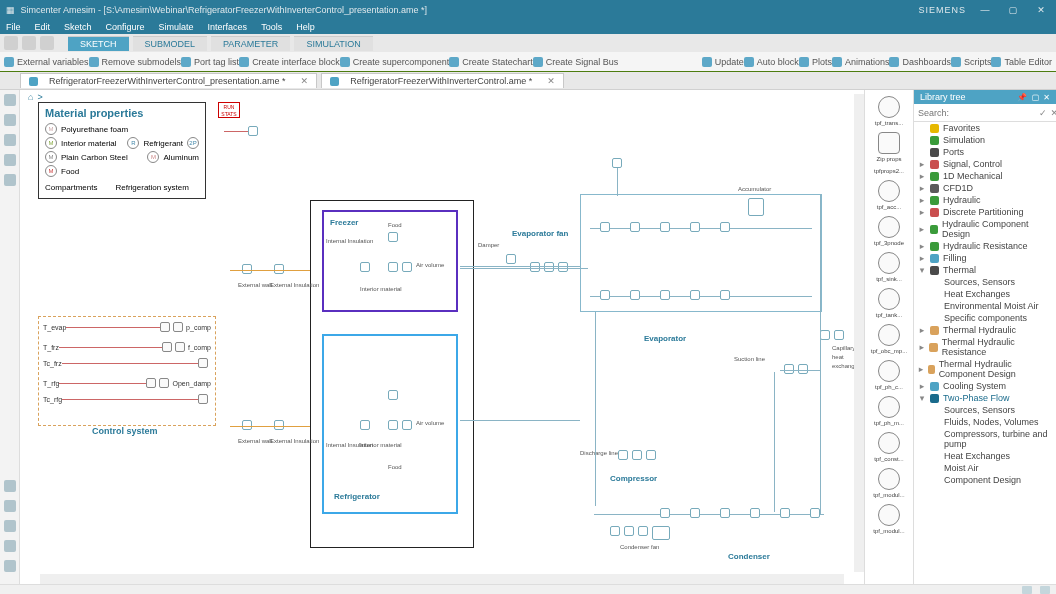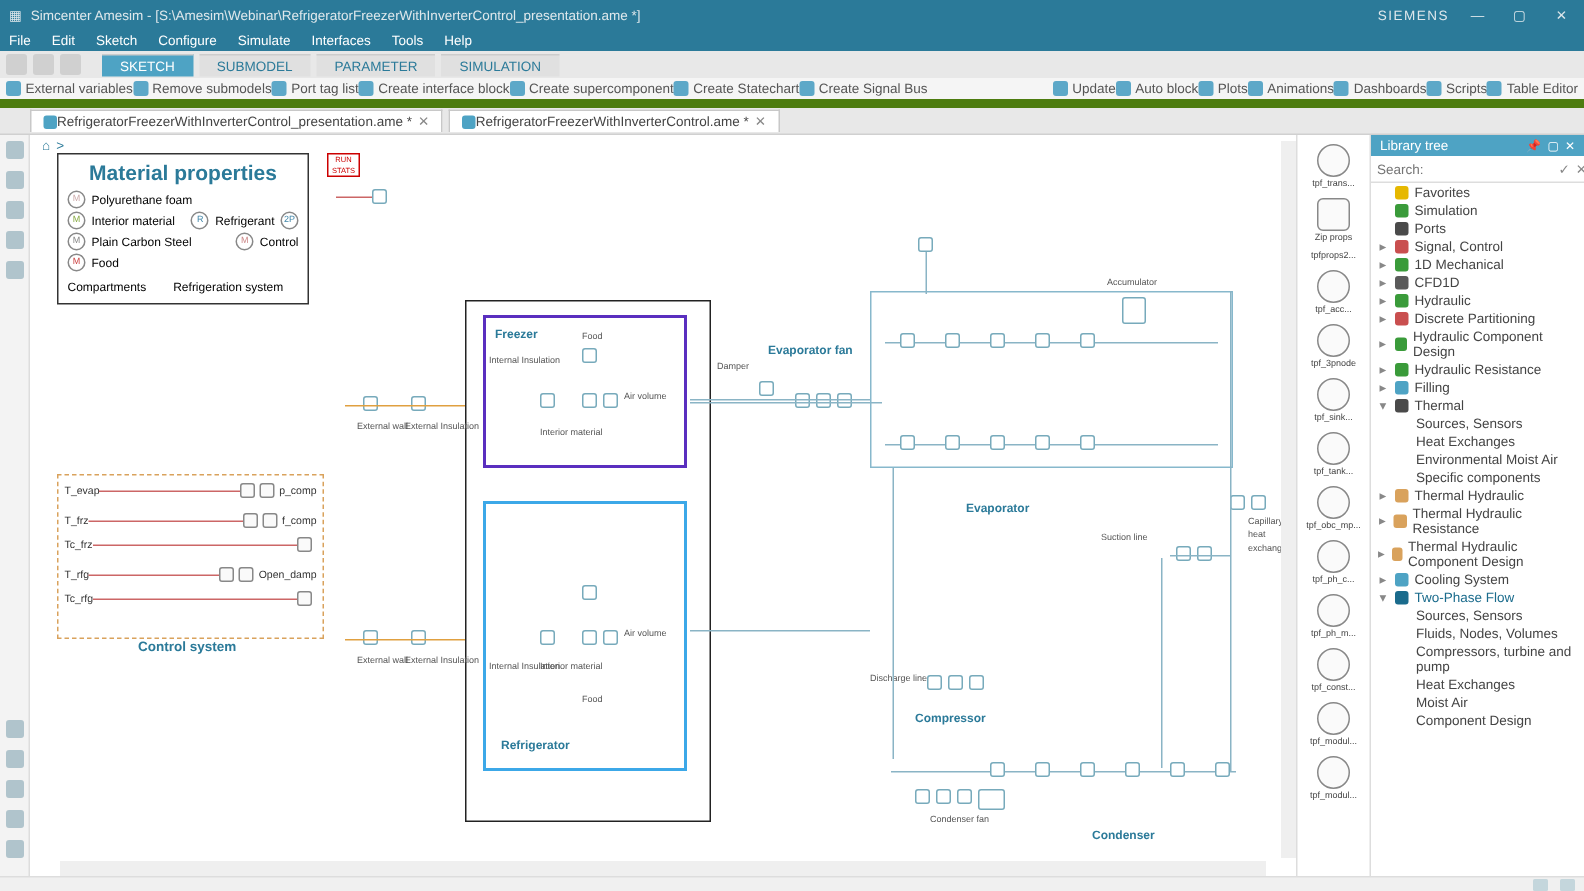--- a/index.html
+++ b/index.html
@@ -17,45 +17,45 @@
     .menubar { height: 14px; background: #2b7a99; color: #fff; display: flex; align-items: center; padding: 0 6px; gap: 14px; font-size: 9px; }
 
     
     .modebar { height: 18px; background: #e8e8e8; display: flex; align-items: center; padding: 0 4px; gap: 4px; font-size: 9px; }
     .modebar .qicon { width: 14px; height: 14px; background: #d0d0d0; border-radius: 2px; }
     .modebar .qsep { width: 6px; }
     .modebar .tab { padding: 2px 12px; background: #e0e0e0; color: #2b7a99; font-size: 9px; border-top: 1px solid #ccc; }
     .modebar .tab.active { background: #4ea3c4; color: #fff; }
 
     
-    .toolbar { height: 20px; background: #f5f5f5; border-bottom: 6px solid #4d7c0f; display: flex; align-items: center; padding: 0 4px; font-size: 9px; color: #555; }
+    .toolbar { height: 20px; background: #f5f5f5; border-bottom: 1px solid #4d7c0f; display: flex; align-items: center; padding: 0 4px; font-size: 9px; color: #555; }
     .toolbar .tbtn { display: flex; align-items: center; gap: 3px; }
     .toolbar .tbtn .ic { width: 10px; height: 10px; background: #5da8c8; border-radius: 2px; }
     .toolbar .spacer { flex: 1; }
 
     
     .tabstrip { height: 18px; background: #e8e8e8; border-bottom: 1px solid #d0d0d0; display: flex; align-items: center; padding: 0 20px; gap: 4px; font-size: 9px; color: #444; }
-    .tabstrip .ftab { padding: 2px 8px; background: #fff; border: 1px solid #c8c8c8; border-bottom: none; display: flex; align-items: center; gap: 0; }
+    .tabstrip .ftab { padding: 2px 8px; background: #fff; border: 1px solid #c8c8c8; border-bottom: none; display: flex; align-items: center; gap: 11px; }
     .tabstrip .ftab .fic { width: 9px; height: 9px; background: #4ea3c4; border-radius: 2px; }
     .tabstrip .ftab .close { color: #888; font-size: 9px; padding-left: 4px; }
 
     
     .main { display: flex; height: 494px; }
     .leftrail { width: 20px; background: #f3f3f3; border-right: 1px solid #ddd; display: flex; flex-direction: column; align-items: center; padding-top: 4px; gap: 8px; }
     .leftrail .ric { width: 12px; height: 12px; background: #b0c4cc; border-radius: 2px; }
     .leftrail .railgap { flex: 1; }
 
     .canvaswrap { flex: 1; position: relative; background: #fff; overflow: hidden; }
     .canvaswrap .nav { position: absolute; top: 2px; left: 8px; display: flex; gap: 4px; font-size: 9px; color: #2b7a99; }
     .canvaswrap .scrollx { position: absolute; bottom: 0; left: 20px; right: 20px; height: 10px; background: #efefef; }
     .canvaswrap .scrolly { position: absolute; right: 0; top: 4px; bottom: 12px; width: 10px; background: #efefef; }
 
     
     .legend-box { position: absolute; top: 12px; left: 18px; width: 168px; border: 1px solid #333; padding: 4px 6px 6px; font-size: 8px; }
-    .legend-box .title { text-align: center; font-weight: bold; color: #2b7a99; font-size: 14px; margin-bottom: 4px; }
+    .legend-box .title { text-align: left; font-weight: bold; color: #2b7a99; font-size: 11px; margin-bottom: 4px; }
     .legend-row { display: flex; align-items: center; gap: 4px; margin: 2px 0; }
     .legend-row .dot { width: 12px; height: 12px; border: 1px solid #888; border-radius: 50%; display: flex; align-items: center; justify-content: center; font-size: 6px; }
     .legend-footer { display: flex; gap: 18px; margin-top: 6px; font-size: 8px; }
 
     .run-box { position: absolute; top: 12px; left: 198px; width: 22px; height: 16px; border: 1px solid #c00; color: #c00; font-size: 5px; text-align: center; line-height: 7px; padding-top: 1px; }
 
     .ctrl-box { position: absolute; top: 226px; left: 18px; width: 178px; height: 110px; border: 1px dashed #d9a25c; font-size: 7px; color: #333; }
     .ctrl-box .row { position: absolute; left: 4px; right: 4px; height: 12px; display: flex; align-items: center; }
     .ctrl-box .node { width: 10px; height: 10px; border: 1px solid #888; border-radius: 2px; margin-right: 3px; background: #fafafa; }
     .ctrl-box .wire { flex: 1; border-top: 1px solid #c66; }
@@ -242,21 +242,21 @@
           <div class="dot" style="color:#8a4">M</div>
           <span>Interior material</span>
           <div class="dot" style="margin-left:auto;color:#48a">R</div>
           <span>Refrigerant</span>
           <div class="dot" style="color:#48a">2P</div>
         </div>
       <div class="legend-row">
           <div class="dot" style="color:#888">M</div>
           <span>Plain Carbon Steel</span>
           <div class="dot" style="margin-left:auto;color:#c88">M</div>
-          <span>Control</span>
+          <span>Aluminum</span>
         </div>
       <div class="legend-row">
           <div class="dot" style="color:#c44">M</div>
           <span>Food</span>
         </div>
       <div class="legend-footer">
           <span>Compartments</span>
           <span>Refrigeration system</span>
         </div>
     </div>

